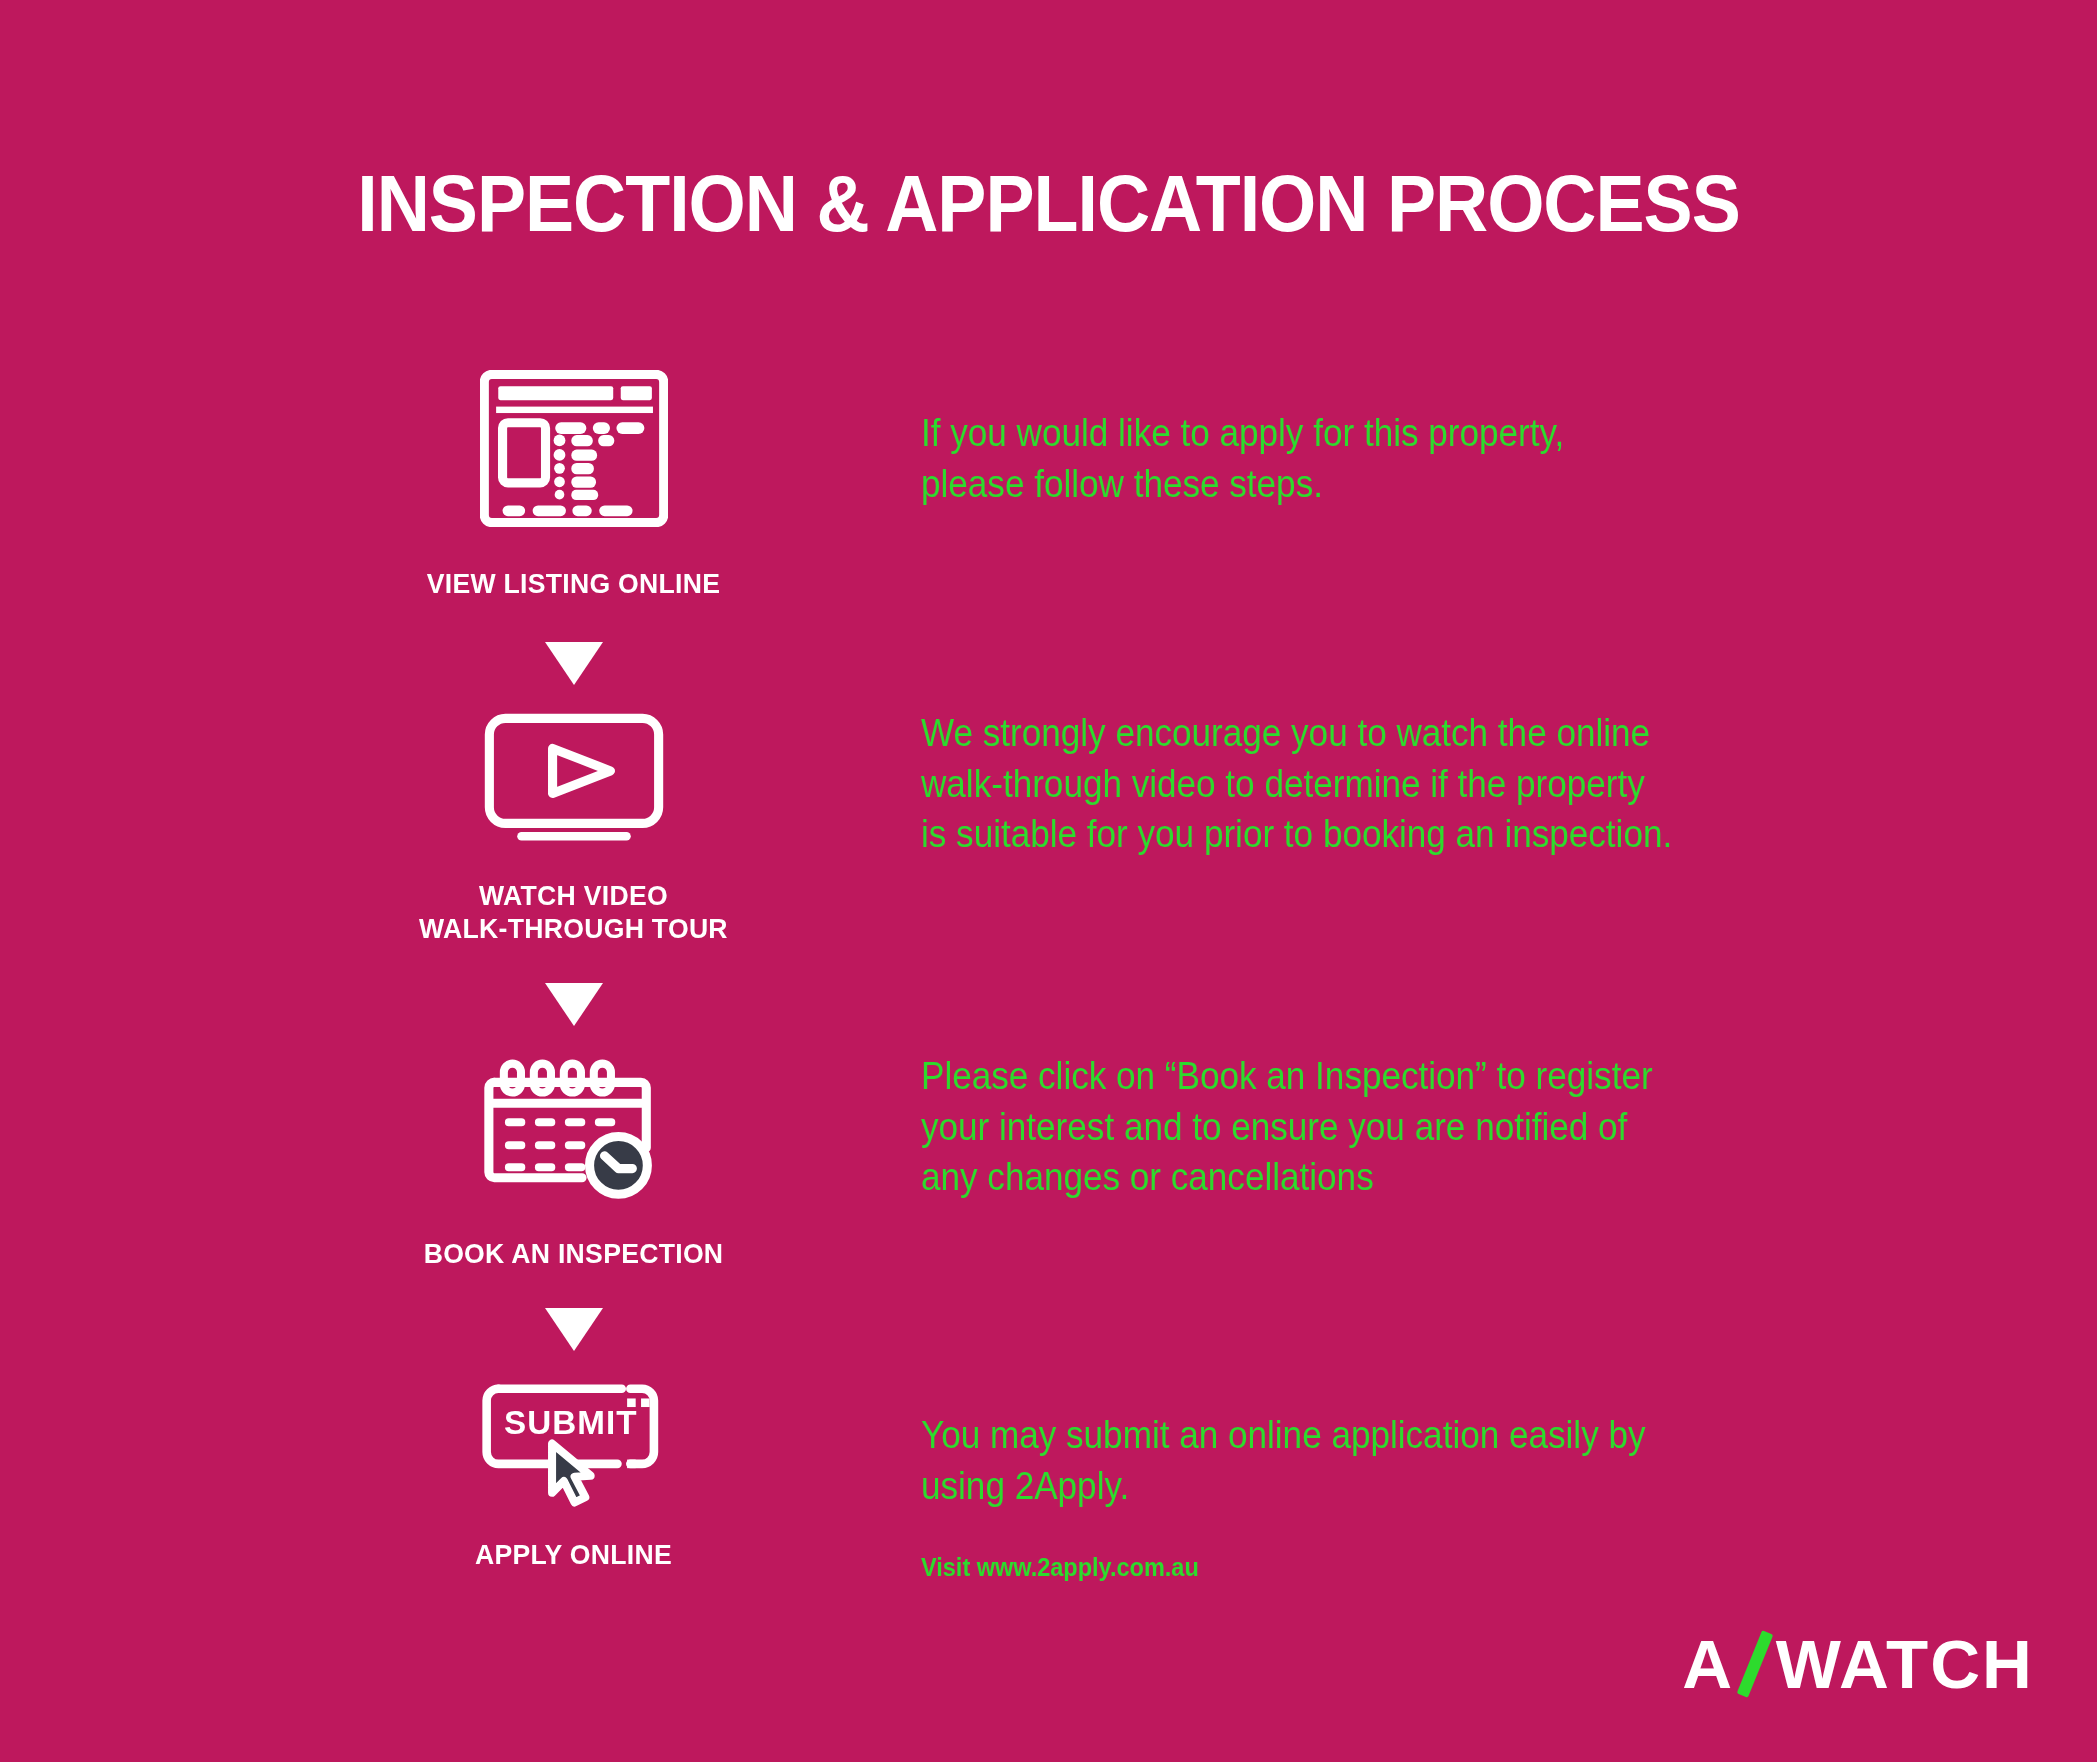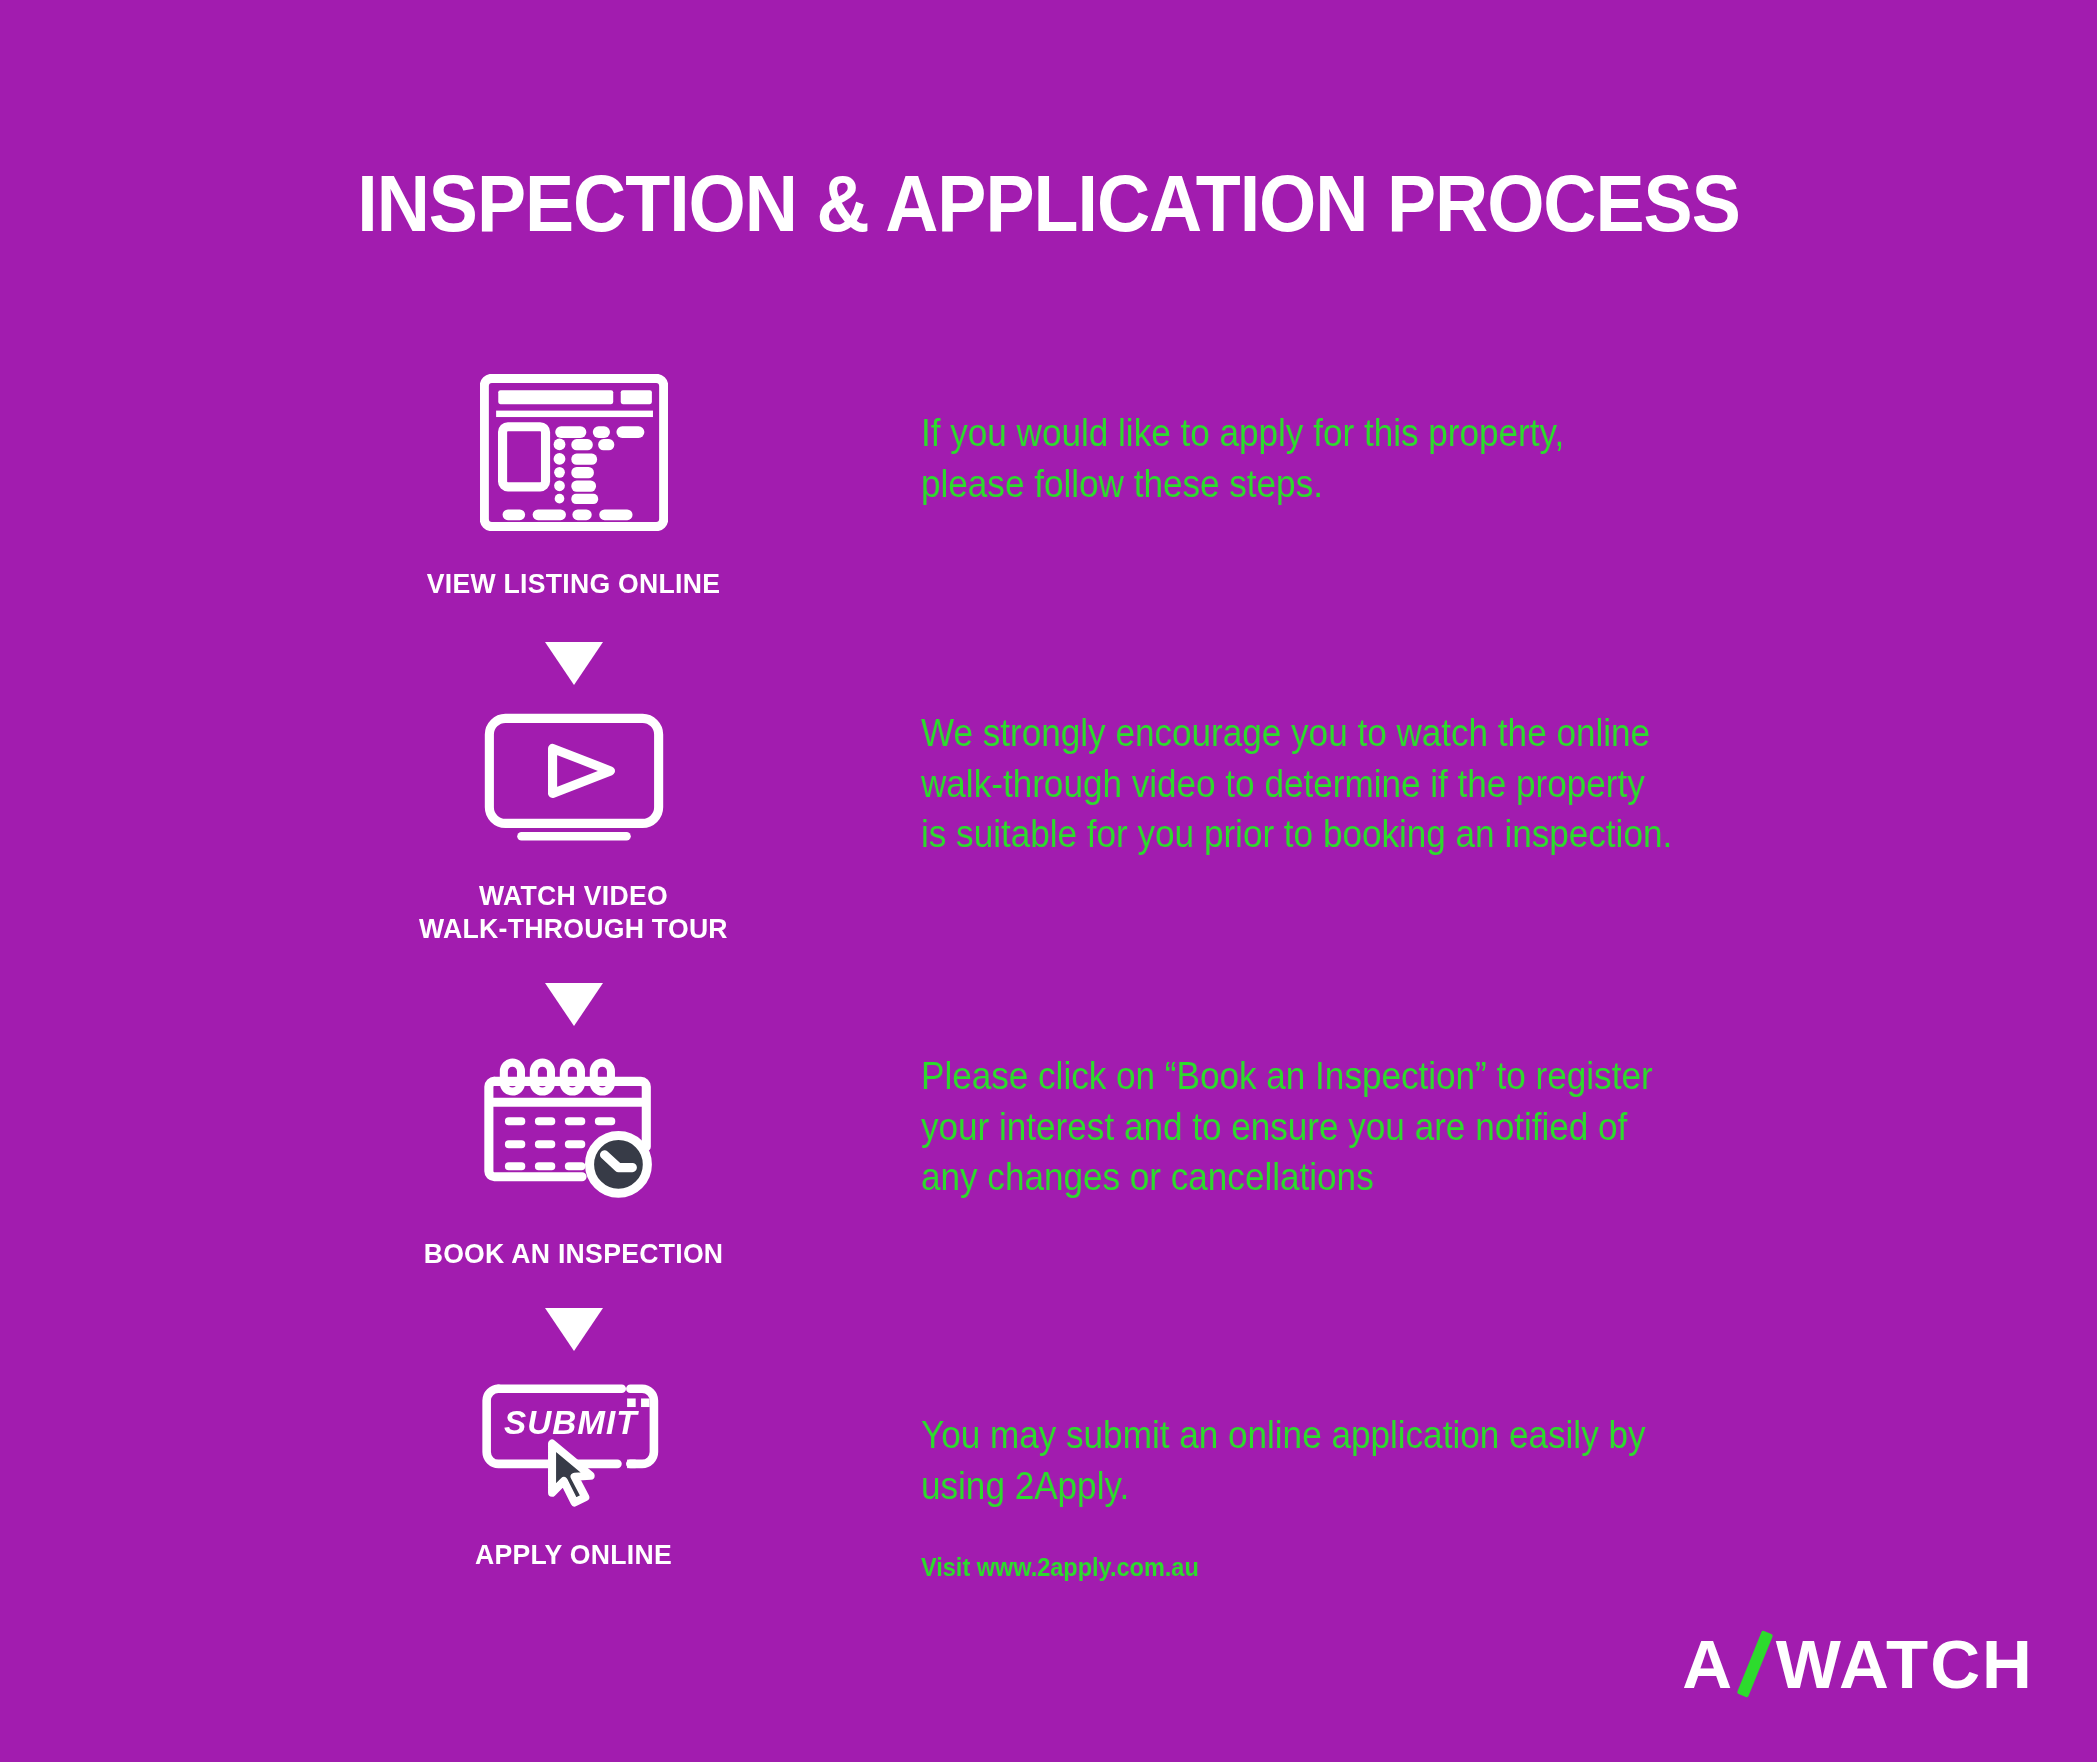--- a/index.html
+++ b/index.html
@@ -10,21 +10,21 @@
   body {
     width: 2097px;
     height: 1762px;
     position: relative;
     font-family: "Liberation Sans", sans-serif;
     overflow: hidden;
   }
   .page {
     position: absolute;
     inset: 0;
-    background: #a21caf;
+    background: #be185d;
   }
 
   
   .title {
     position: absolute;
     left: 0;
     top: 158px;
     width: 100%;
     text-align: center;
     color: #ffffff;
@@ -44,22 +44,21 @@
     width: 477px;
   }
   .step {
     position: relative;
     width: 100%;
     text-align: center;
   }
   .icon-wrap {
     display: flex;
     justify-content: center;
-    align-items: flex-end;
-    font-style: italic;
+    align-items: flex-start;
   }
   .step-label {
     color: #ffffff;
     font-size: 28px;
     font-weight: 700;
     letter-spacing: 0.3px;
     line-height: 1.18;
     white-space: pre-line;
     transform: scaleX(0.95);
   }

